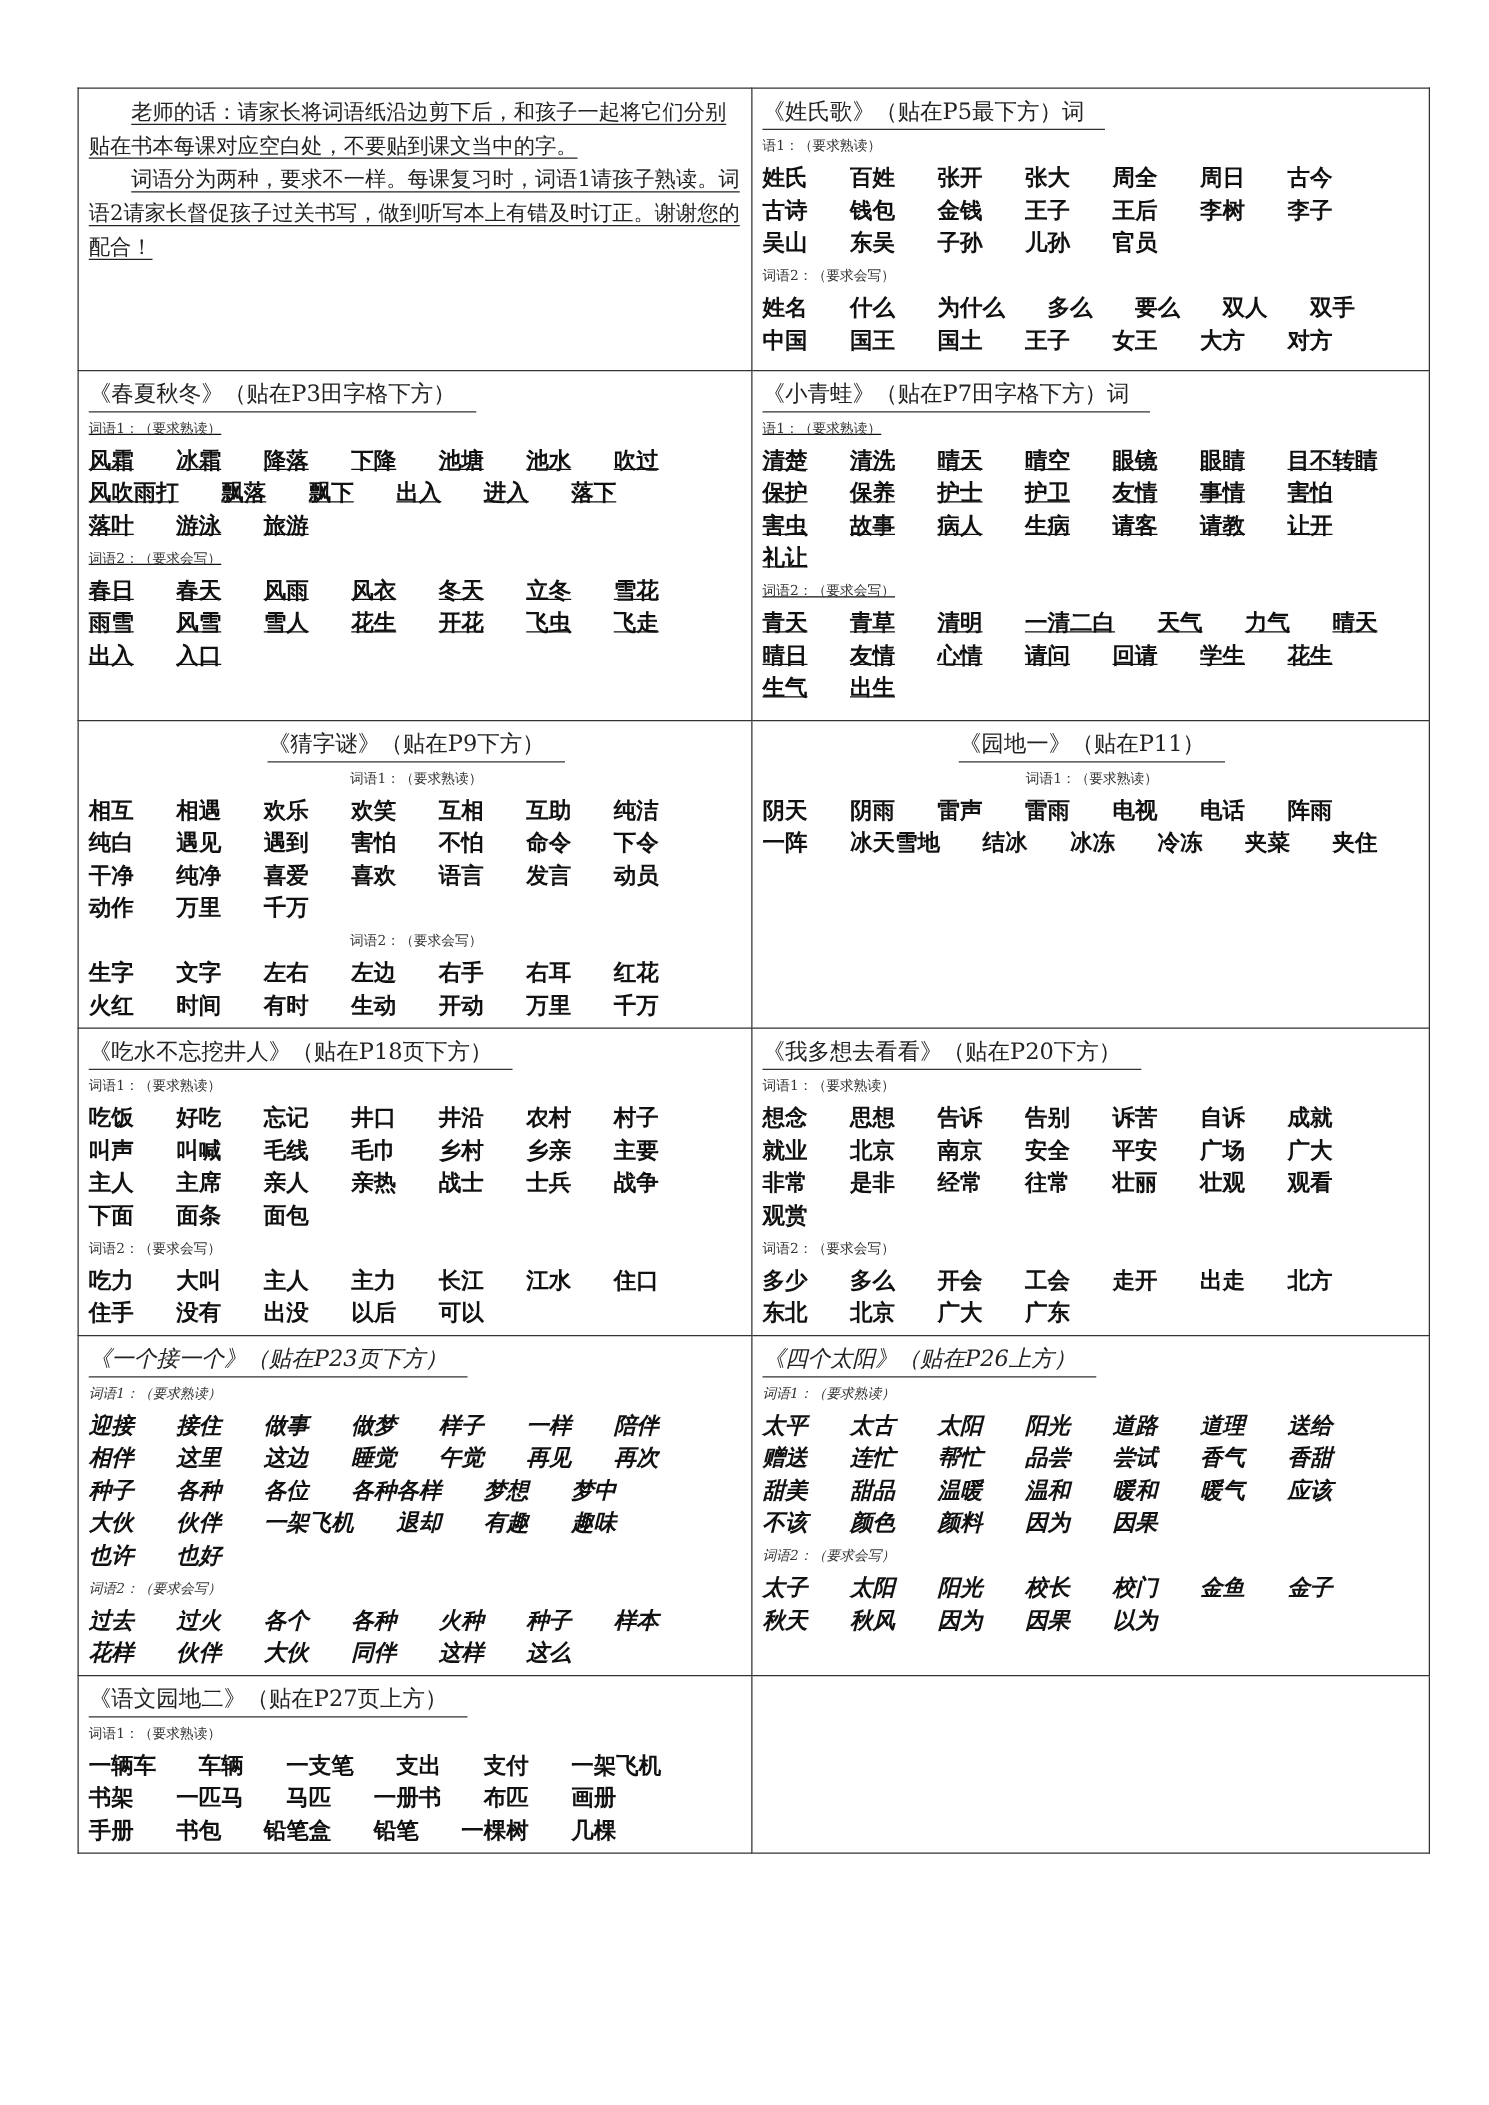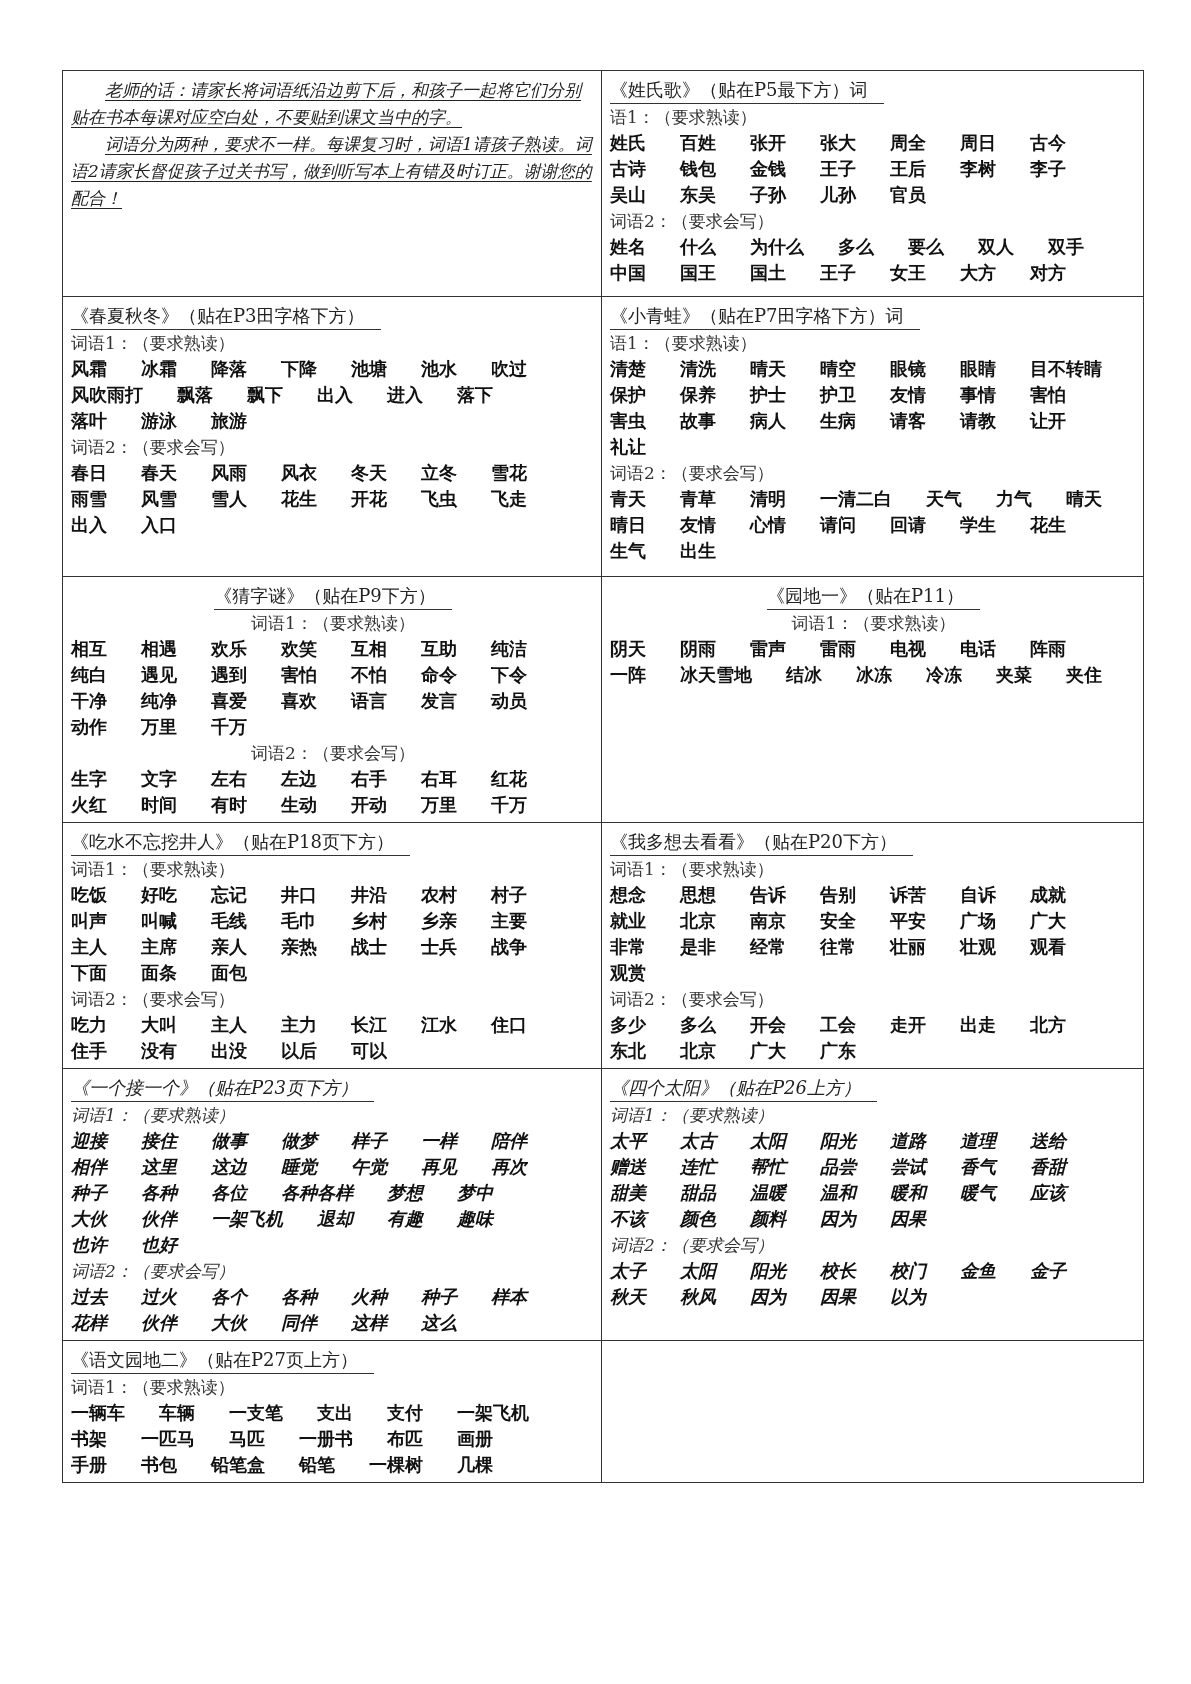--- a/index.html
+++ b/index.html
@@ -2,25 +2,25 @@
 <html><head>
 <meta charset="utf-8">
 <style>
   html, body { margin:0; padding:0; background:#ffffff; }
   body { width:1191px; height:1684px; position:relative; font-family:"DejaVu Serif","Liberation Serif",serif; color:#111; }
   .sheet { position:absolute; left:62px; top:70px; width:1081px; border-collapse:collapse; table-layout:fixed; }
   .sheet td { border:1.5px solid #333; vertical-align:top; padding:6px 6px 4px 8px; }
   .sheet col.c1 { width:539px; }
   .sheet col.c2 { width:542px; }
   .title { font-size:18px; line-height:26px; display:inline-block; border-bottom:1.5px solid #333; padding-right:16px; white-space:nowrap; font-family:"DejaVu Serif",serif; color:#222; }
-  .label { font-size:17px; line-height:26px; color:#333; font-family:"DejaVu Serif",serif; }
+  .label { font-size:11px; line-height:26px; color:#333; font-family:"DejaVu Serif",serif; }
   .words { display:flex; flex-wrap:wrap; }
   .word { font-size:18px; line-height:26px; font-weight:bold; font-family:"DejaVu Sans",sans-serif; margin-right:34px; white-space:nowrap; }
-  .note p { margin:0; font-size:17px; line-height:27px; text-decoration:underline; text-underline-offset:4px; text-indent:2em; color:#222;font-style:italic; }
-  .r1 { height:226px; } .r2 { height:280px; } .r3 { height:221px;text-align:center; }
+  .note p { margin:0; font-size:17px; line-height:27px; text-decoration:underline; text-underline-offset:4px; text-indent:2em; color:#222; }
+  .r1 { height:226px; } .r2 { height:280px;text-decoration:underline; } .r3 { height:221px;text-align:center; }
   .r4 { height:224px;padding-left:41px; } .r5 { height:250px;font-style:italic; } .r6 { height:116px; }
 </style>
 </head>
 <body>
 
 <table class="sheet">
   <colgroup>
       <col class="c1">
       <col class="c2">
     </colgroup>

